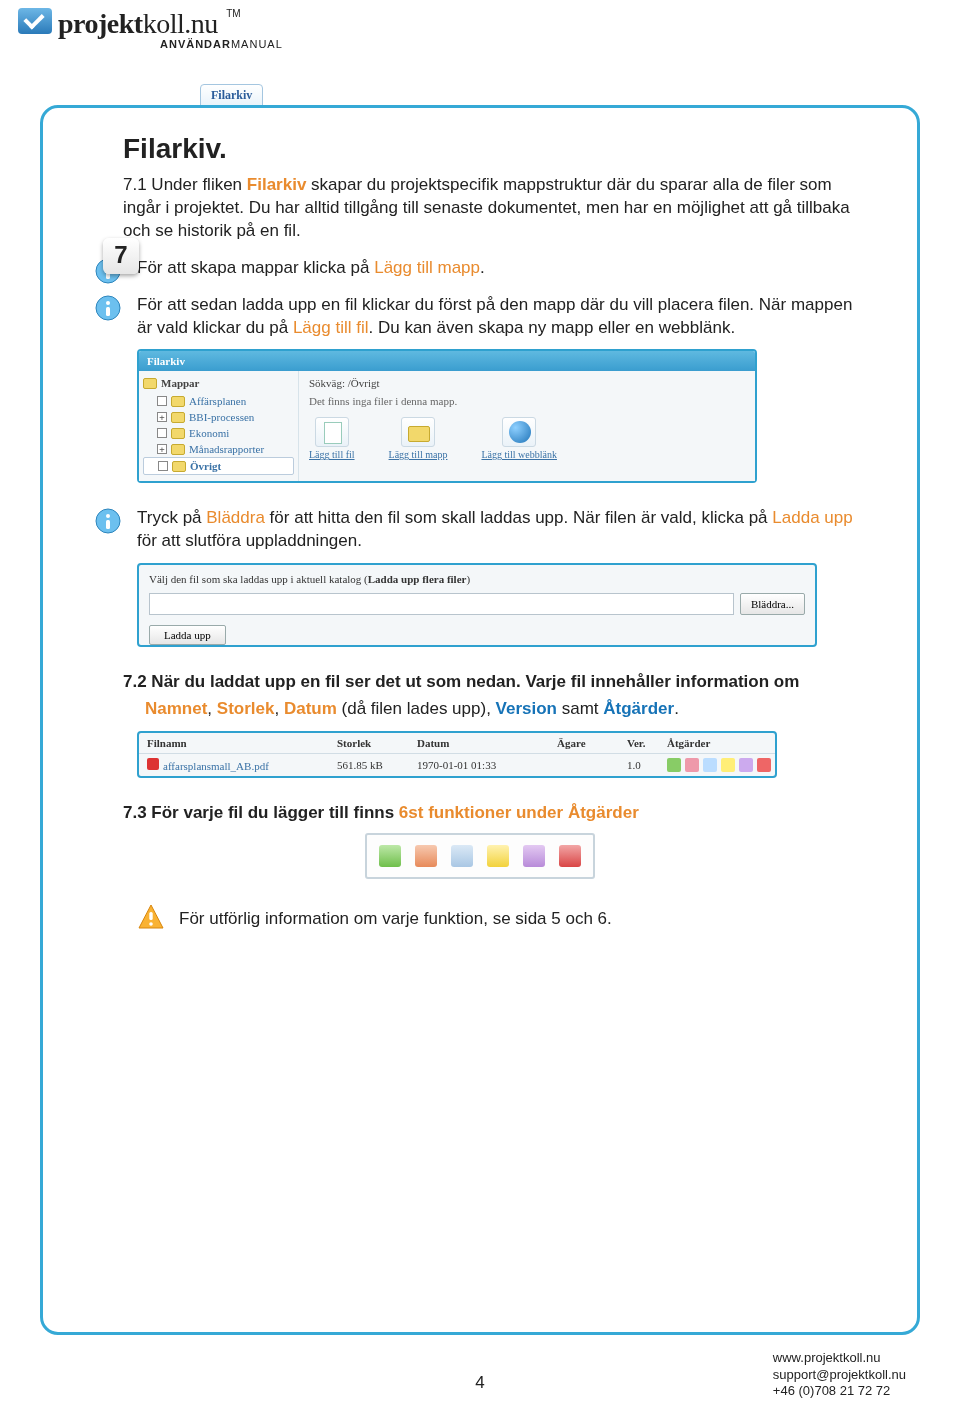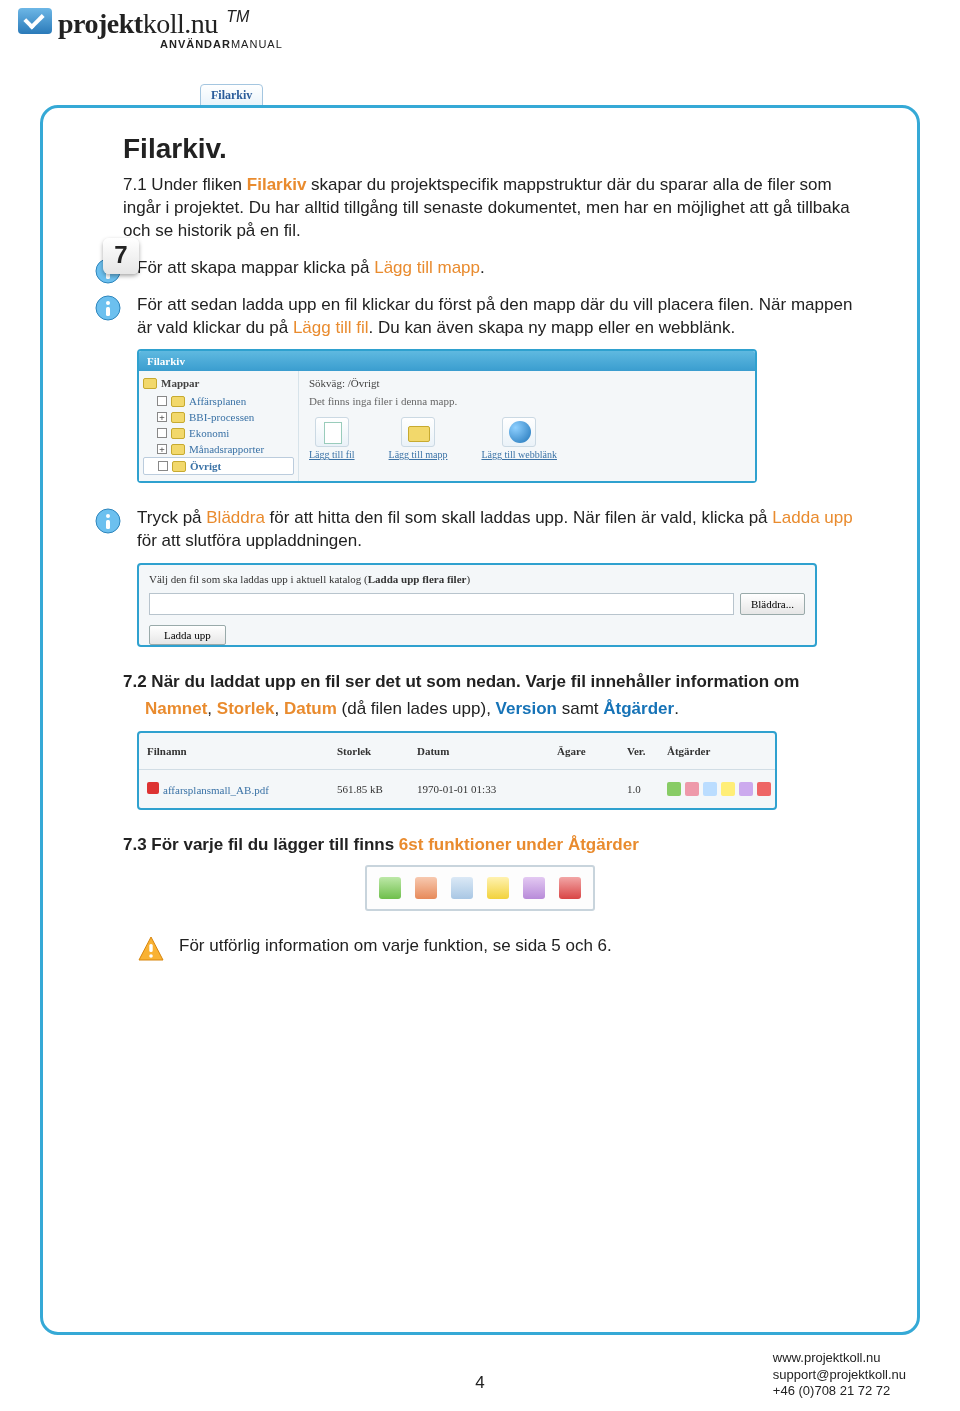--- a/index.html
+++ b/index.html
@@ -4,21 +4,21 @@
 <style>
   * { box-sizing: border-box; margin: 0; padding: 0; }
   body { width: 960px; height: 1411px; background: #fff; font-family: "Century Gothic", Verdana, Arial, sans-serif; color: #222; position: relative; }
 
   
   .logo { position: absolute; left: 18px; top: 8px; display: flex; align-items: flex-start; }
   .logo-mark { width: 34px; height: 26px; background: linear-gradient(#6db7e6,#2a7ab9); border-radius: 4px; position: relative; margin-right: 6px; }
   .logo-mark::after { content:""; position:absolute; left:7px; top:5px; width:14px; height:8px; border-left:4px solid #fff; border-bottom:4px solid #fff; transform: rotate(-45deg); }
   .logo-text { font-family: Georgia, serif; font-size: 28px; letter-spacing: -0.5px; }
   .logo-text .bold { font-weight: 700; }
-  .logo-tm { font-size: 16px; vertical-align: top; margin-left: 4px; font-style: italic; }
+  .logo-tm { font-size: 10px; vertical-align: top; margin-left: 4px; }
   .logo-sub { position:absolute; left: 160px; top: 38px; font-size: 11px; letter-spacing: 1px; }
 
   
   .page-frame { position: absolute; left: 40px; top: 105px; width: 880px; height: 1230px; border: 3px solid #35a9d6; border-radius: 18px; }
 
   
   .frame-tab { position:absolute; left: 200px; top: 84px; background: linear-gradient(#fff,#e9f3fa); border:1px solid #a4c6e0; border-radius:4px 4px 0 0; padding:3px 10px; font: 700 12px Verdana; color:#2a5c9a; }
 
   
   .content { padding: 22px 46px 0 46px; font-size: 17px; line-height: 1.35; }
@@ -59,41 +59,41 @@
   
   .p2 { width:680px; padding:8px 10px 0; font:11px Verdana; color:#333; background:#f4f7f9; }
   .p2-row1 { margin-bottom:8px; }
   .p2-inputrow { display:flex; gap:6px; margin-bottom:10px; }
   .p2-input { flex:1; height:22px; border:1px solid #b8c4cd; background:#fff; }
   .p2-btn { padding:2px 10px; border:1px solid #9aa; background:linear-gradient(#fff,#e6e6e6); border-radius:2px; font:11px Verdana; }
   .p2-upload { padding:3px 14px; border:1px solid #9aa; background:linear-gradient(#fff,#e6e6e6); border-radius:2px; font:11px Verdana; }
 
   
   .p3 { width:640px; background:#f4f7f9; font:11px Verdana; color:#333; }
-  .p3-head, .p3-row { display:flex; padding:12px 8px; align-items:center; }
+  .p3-head, .p3-row { display:flex; padding:4px 8px; align-items:center; }
   .p3-head { font-weight:700; border-bottom:1px solid #d1dde5; }
   .c-name{flex:0 0 190px;} .c-size{flex:0 0 80px;} .c-date{flex:0 0 140px;} .c-owner{flex:0 0 70px;} .c-ver{flex:0 0 40px;} .c-act{flex:1;}
   .p3-row .c-name { color:#3a72a6; }
   .p3-row .c-name .pdf { display:inline-block; width:12px; height:12px; background:#d33; margin-right:4px; border-radius:2px; }
   .mini-icons { display:flex; gap:4px; }
   .mini-icons span { width:14px; height:14px; border-radius:2px; }
 
   
   .p4 { width:230px; margin:8px auto 22px; border:2px solid #c8d4dc; border-radius:3px; padding:10px 12px; display:flex; gap:14px; justify-content:center; background:#fdfdfd; }
   .p4 span { width:22px; height:22px; border-radius:3px; display:inline-block; }
 
   
   .subhead { font-weight:700; margin: 18px 0 4px 34px; font-size:17px; }
   .sub-para { margin-left:56px; font-size:17px; line-height:1.35; margin-bottom:10px; }
   .hl-o { color:#e98b2e; font-weight:700; }
   .hl-b { color:#1673b7; font-weight:700; }
   .hl-ob { color:#e98b2e; font-weight:700; }
 
   
-  .warn-row { display:flex; align-items:flex-start; margin: 24px 0 0 48px; gap:14px; }
+  .warn-row { display:flex; align-items:flex-end; margin: 24px 0 0 48px; gap:14px; }
   .warn-icon { width:28px; height:28px; }
   .warn-text { font-size:17px; }
 
   
   .footer-pnum { position:absolute; left:0; right:0; bottom:18px; text-align:center; font-size:17px; }
   .footer-right { position:absolute; right:54px; bottom:12px; text-align:left; font-size:13px; line-height:1.25; }
 
   
   .fico { width:14px; height:11px; background:#f2d86b; border:1px solid #c7aa30; border-radius:2px; display:inline-block; }
   .eico { width:10px; height:10px; border:1px solid #888; font:9px/8px monospace; text-align:center; color:#555; display:inline-block; background:#fff; }

